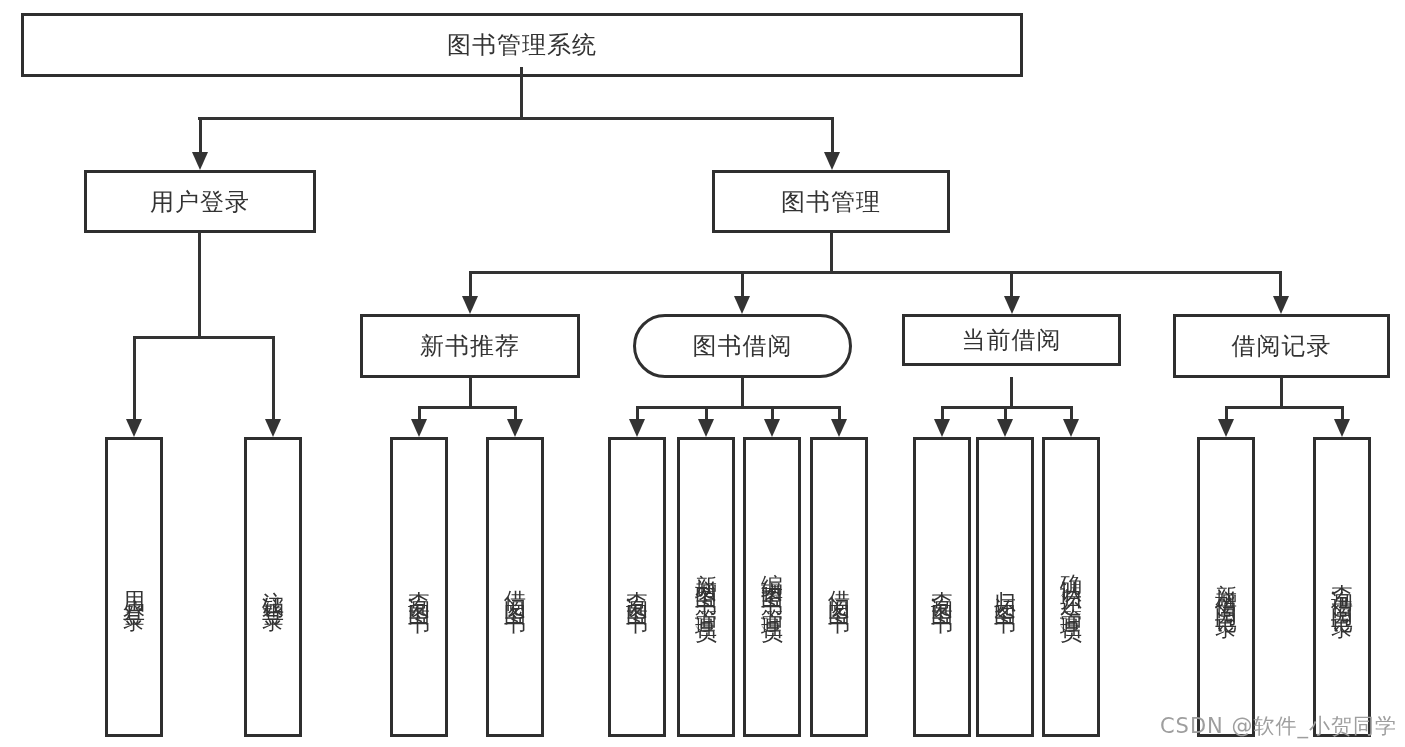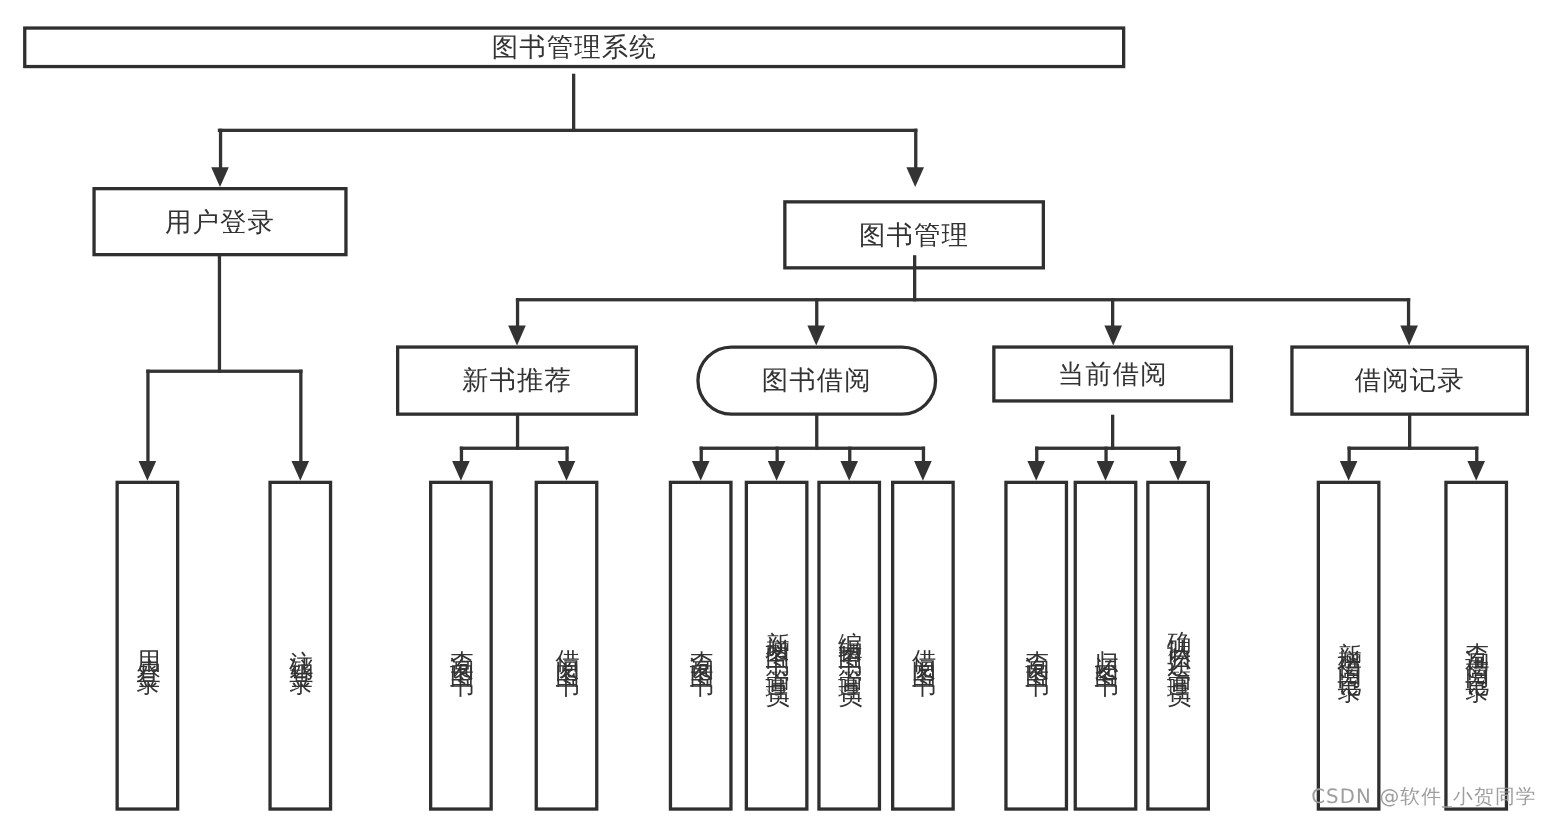--- a/index.html
+++ b/index.html
@@ -17,44 +17,44 @@
     font-size:22px;letter-spacing:7px;line-height:1;white-space:nowrap;
   }
   .vline{position:absolute;width:3px;background:#333333;}
   .hline{position:absolute;height:3px;background:#333333;}
   .arrow{
     position:absolute;width:0;height:0;
     border-left:8px solid transparent;border-right:8px solid transparent;
     border-top:18px solid #333333;
   }
   .watermark{
-    position:absolute;top:712px;right:8px;font-size:18px;color:#9e9e9e;
+    position:absolute;top:712px;right:8px;font-size:21px;color:#9e9e9e;
     letter-spacing:1px;white-space:nowrap;
   }
 </style>
 </head>
 <body>
 
 <div class="canvas">
 
-  <div class="box hbox" style="left:21px;top:13px;width:1002px;height:38px;margin-top:11px;">
+  <div class="box hbox" style="left:21px;top:13px;width:1002px;height:64px;">
     <span class="label">图书管理系统</span>
   </div>
 
   <div class="vline" style="left:520px;top:67px;height:52px;"></div>
   <div class="hline" style="left:198px;top:117px;width:636px;"></div>
   <div class="vline" style="left:199px;top:117px;height:37px;"></div>
   <div class="arrow" style="left:192px;top:152px;"></div>
   <div class="vline" style="left:831px;top:117px;height:37px;"></div>
   <div class="arrow" style="left:824px;top:152px;"></div>
 
   <div class="box hbox" style="left:84px;top:170px;width:232px;height:63px;">
     <span class="label">用户登录</span>
   </div>
-  <div class="box hbox" style="left:712px;top:170px;width:238px;height:63px;margin-top:12px;">
+  <div class="box hbox" style="left:712px;top:170px;width:238px;height:63px;">
     <span class="label">图书管理</span>
   </div>
 
   <div class="vline" style="left:198px;top:232px;height:107px;"></div>
   <div class="hline" style="left:133px;top:336px;width:142px;"></div>
   <div class="vline" style="left:133px;top:336px;height:85px;"></div>
   <div class="arrow" style="left:126px;top:419px;"></div>
   <div class="vline" style="left:272px;top:336px;height:85px;"></div>
   <div class="arrow" style="left:265px;top:419px;"></div>
 

